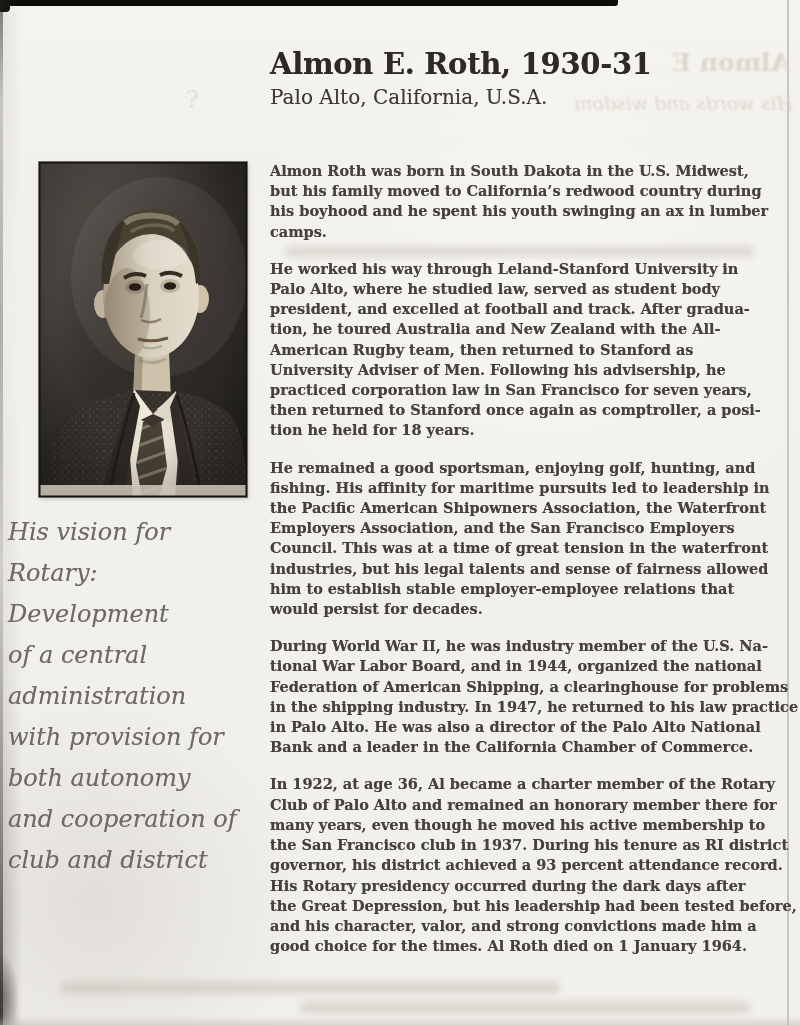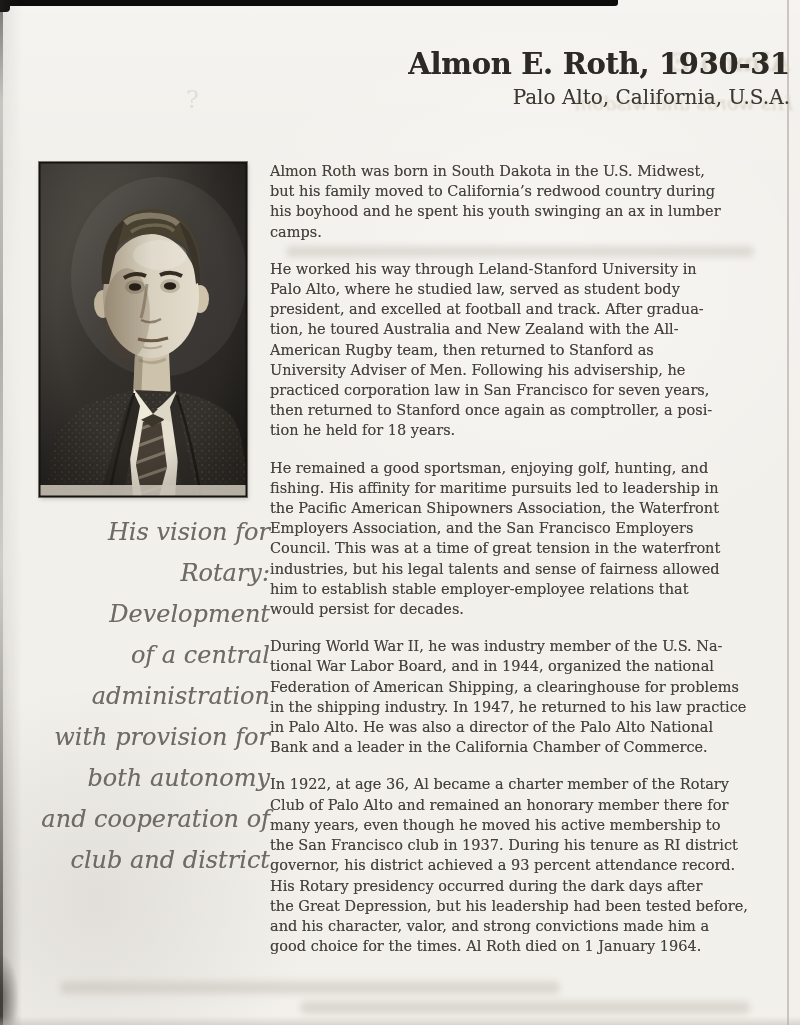--- a/index.html
+++ b/index.html
@@ -60,49 +60,50 @@
   .ghost-subtitle { left: 598px; top: 92px; width: 195px; font-size: 19px; font-style: italic; }
   .ghost-bar { position: absolute; background: rgba(185,179,167,0.38); filter: blur(3px); border-radius: 6px; }
   .ghost-bar-1 { left: 286px; top: 246px; width: 468px; height: 11px; }
   .ghost-bar-2 { left: 60px;  top: 981px; width: 500px; height: 13px; }
   .ghost-bar-3 { left: 300px; top: 1001px; width: 450px; height: 13px; }
   .ghost-qmark {
     position: absolute; left: 186px; top: 86px;
     font-size: 24px; color: rgba(90,85,78,0.12); filter: blur(0.5px);
   }
   
-  .header { position: absolute; left: 270px; top: 47px; width: 520px; text-align: right; }
+  .header { position: absolute; left: 270px; top: 47px; width: 520px; }
   .title {
     font-size: 29px; font-weight: bold; letter-spacing: -0.3px;
     color: #2d2a25; line-height: 34px;
     text-shadow: 0 0 0.5px rgba(45,42,37,0.5);
   }
   .subtitle {
     margin-top: 4px; font-size: 20px; color: #3c3833; line-height: 25px;
     text-shadow: 0 0 0.4px rgba(60,56,51,0.4);
   }
   
   .portrait {
     position: absolute; left: 39px; top: 162px; width: 208px; height: 335px;
     box-shadow: 0 0 0 1px rgba(20,18,15,0.55), 1px 2px 4px rgba(60,56,50,0.25);
   }
   .portrait svg { display: block; width: 100%; height: 100%; }
   
   .pull-quote {
-    position: absolute; left: 26px; top: 512px; width: 244px;
+    position: absolute; left: 8px; top: 512px; width: 244px;
     font-style: italic; font-size: 24px; line-height: 41px;
-    color: #6e6a64; text-align: right; white-space: pre;
+    color: #6e6a64; white-space: pre;
     text-shadow: 0 0 0.6px rgba(110,106,100,0.45);
   }
   
   .body-col { position: absolute; left: 270px; top: 161px; width: 528px; }
   .body-col p {
     font-size: 14.5px; line-height: 20.2px; color: #45413c;
     white-space: pre; margin-bottom: 17px;
     text-shadow: 0 0 0.45px rgba(69,65,60,0.55);
+    font-weight: bold;
   }
 </style>
 </head>
 <body>
 
 <div class="page">
 
   <div class="scan-top-bar"></div>
   <div class="scan-top-nub"></div>
   <div class="scan-left-gutter"></div>

